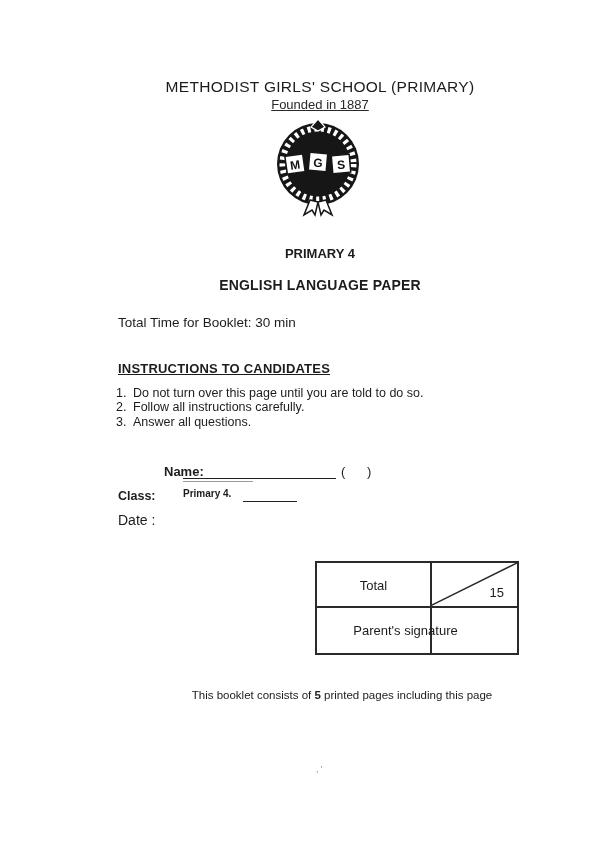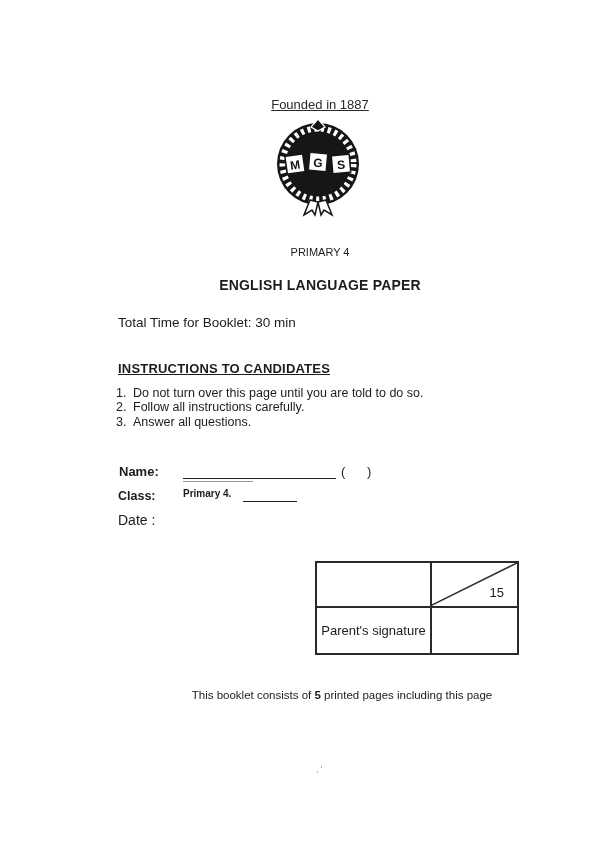--- a/index.html
+++ b/index.html
@@ -10,53 +10,54 @@
     font-family:"Liberation Sans", sans-serif;
     color:#1c1c1c;
     overflow:hidden;
   }
   .abs{position:absolute;}
   .centered{left:40px;width:560px;text-align:center;}
   .school-name{top:78px;font-size:15.5px;letter-spacing:.3px;}
   .founded{top:97px;font-size:13px;color:#2a2a2a;text-decoration:underline;}
   .logo{left:266px;top:118px;}
   .assessment{top:230px;font-size:13.5px;}
-  .level{top:246px;font-size:11px;}
+  .level{top:246px;font-size:13px;font-weight:bold;}
   .paper-title{top:277px;font-size:14px;font-weight:bold;letter-spacing:.2px;}
   .total-time{left:118px;top:315px;font-size:13.5px;text-align:center;}
   .instructions-heading{left:118px;top:361px;font-size:13px;font-weight:bold;text-decoration:underline;letter-spacing:.2px;}
   .instructions{left:116px;top:386px;font-size:12.5px;}
   .instr-row{display:flex;line-height:14.3px;}
   .instr-num{width:17px;flex:0 0 17px;}
-  .label-bold{font-weight:bold;}
+  .label-bold{font-weight:bold;margin-left:45px;}
   .name-label{left:119px;top:464px;font-size:13px;}
   .name-line{left:183px;top:463px;width:153px;height:15px;border-bottom:1.5px solid #222;}
   .name-line-ghost{left:183px;top:466px;width:70px;height:15px;border-bottom:1px solid #9a9a9a;}
   .name-brackets{left:341px;top:464px;font-size:13px;white-space:pre;}
   .class-label{left:118px;top:489px;font-size:12.5px;font-weight:bold;}
   .class-value{left:183px;top:488px;font-size:10px;font-weight:bold;}
   .class-line{left:243px;top:487px;width:54px;height:14px;border-bottom:1.5px solid #222;}
   .date-label{left:118px;top:512px;font-size:14px;}
   .date-value{left:183px;top:510px;font-size:15px;letter-spacing:.2px;}
   .score-table{left:315px;top:561px;width:204px;height:94px;border:2px solid #2a2a2a;box-sizing:border-box;}
   .st-row1{position:absolute;left:0;top:0;width:100%;height:45px;border-bottom:2px solid #2a2a2a;box-sizing:border-box;}
   .st-col-line{position:absolute;left:113px;top:0;height:100%;width:0;border-left:2px solid #2a2a2a;}
   .st-label1{position:absolute;left:0;top:0;width:113px;height:45px;display:flex;align-items:center;justify-content:center;font-size:13px;}
-  .st-label2{position:absolute;left:0;top:45px;width:113px;height:45px;display:flex;align-items:center;justify-content:center;font-size:13px;}
+  .st-label2{position:absolute;left:0;top:45px;width:113px;height:45px;display:flex;align-items:center;justify-content:center;font-size:13px;padding-left:32px;}
   .st-diag{position:absolute;left:113px;top:0;width:87px;height:43px;}
   .st-score{position:absolute;right:13px;top:22px;font-size:13px;}
   .footer{top:689px;font-size:11.5px;transform:translateX(22px);}
   .footer b{font-weight:bold;}
   .artifact{left:316px;top:764px;font-size:9px;color:#8f8f8f;letter-spacing:2px;}
 </style>
 </head>
 <body>
 
 <div class="page">
 
+  <div class="abs centered school-name">METHODIST GIRLS' SCHOOL (PRIMARY)</div>
   <div class="abs centered founded">Founded in 1887</div>
 
   <svg class="abs logo" width="104" height="100" viewBox="0 0 104 100" xmlns="http://www.w3.org/2000/svg">
     <g>
       <circle cx="52" cy="46" r="41" fill="#161616"></circle>
       <circle cx="52" cy="46" r="35.5" fill="none" stroke="#ffffff" stroke-width="6" stroke-dasharray="3.2,3.6"></circle>
       <path d="M52,1 L59,9 L52,13 L45,9 Z" fill="#161616" stroke="#ffffff" stroke-width="1.2"></path>
     </g>
     <g>
       <path d="M44,82 L38,97 L46,92 L49,97 L52,84 Z" fill="#ffffff" stroke="#161616" stroke-width="1.5"></path>
@@ -107,20 +108,21 @@
 
   <div class="abs class-label">Class:</div>
   <div class="abs class-value">Primary 4.</div>
   <div class="abs class-line"></div>
 
   <div class="abs date-label">Date :</div>
 
   <div class="abs score-table">
     <div class="st-row1"></div>
     <div class="st-col-line"></div>
+    <div class="st-label1">Total</div>
     <div class="st-label2">Parent's signature</div>
     <svg class="st-diag" width="87" height="43" viewBox="0 0 87 43" xmlns="http://www.w3.org/2000/svg">
       <line x1="0" y1="43" x2="87" y2="0" stroke="#2a2a2a" stroke-width="1.5"></line>
     </svg>
     <span class="st-score">15</span>
   </div>
 
   <div class="abs centered footer"><span>This booklet consists of </span><b>5</b><span> printed pages including this page</span></div>
 
   <div class="abs artifact">,'</div>

